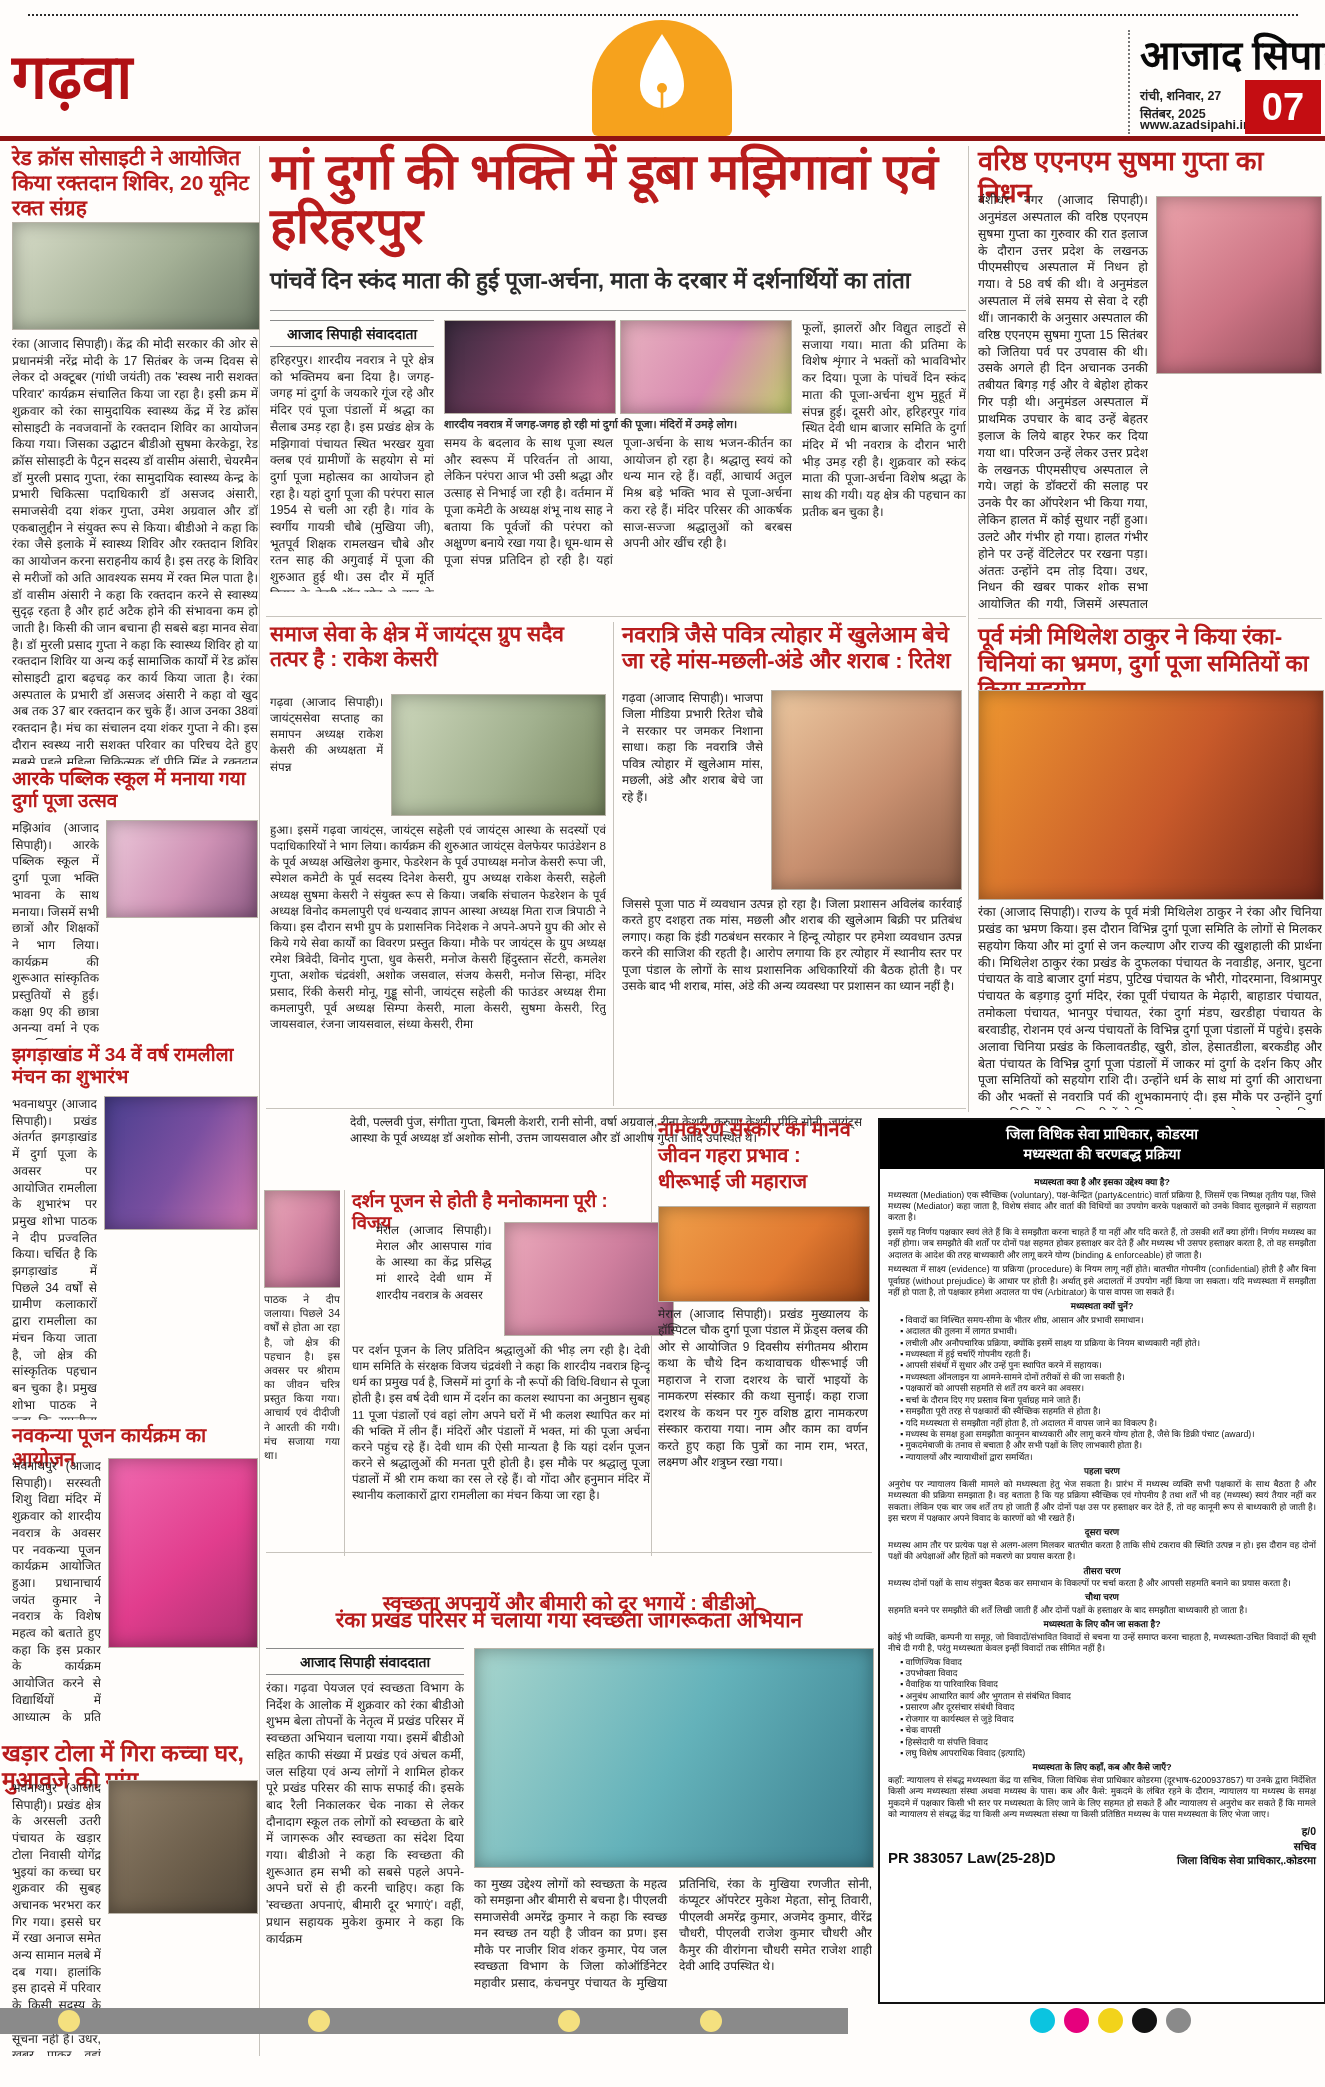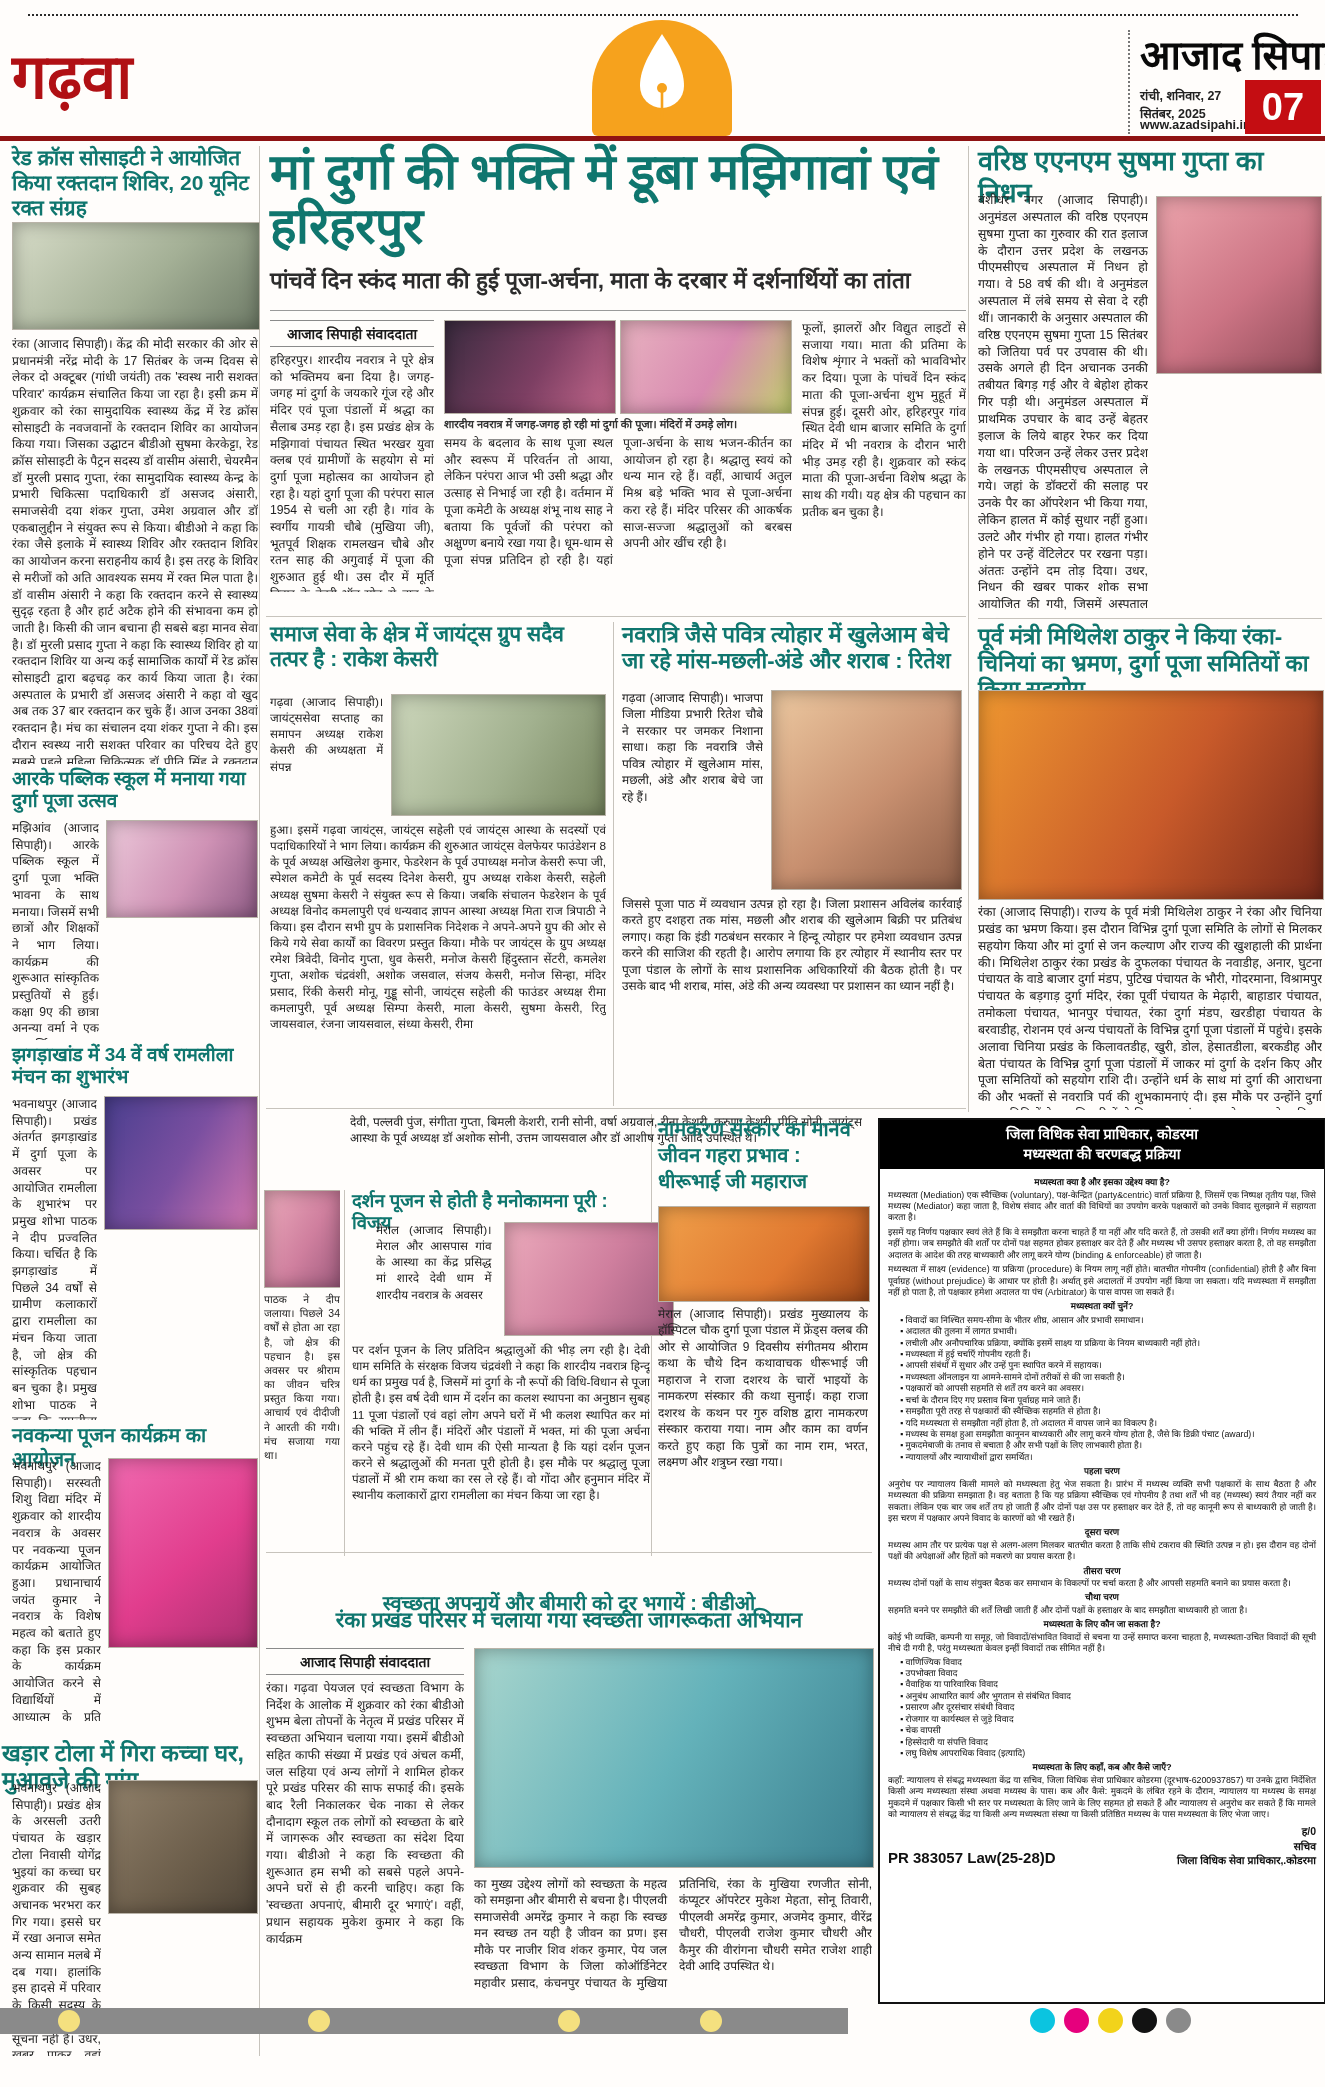--- a/index.html
+++ b/index.html
@@ -1,19 +1,19 @@
 <!DOCTYPE html>
 <html><head>
 <meta charset="utf-8">
 <style>
   html,body{margin:0;padding:0;background:#e9e9e9;}
   .page{position:relative;width:1325px;height:2087px;background:#fffdfb;margin:0 auto;
         font-family:"Liberation Sans","DejaVu Sans",sans-serif;color:#1a1a1a;overflow:hidden;}
   .abs{position:absolute;}
-  .hl{font-weight:bold;color:#0f766e;line-height:1.18;}
+  .hl{font-weight:bold;color:#b91c1c;line-height:1.18;}
   .body-txt{font-size:12.2px;line-height:1.37;text-align:justify;color:#222;overflow:hidden;}
   .photo{background:#999;border:1px solid #b9b3a8;box-shadow:inset 0 0 18px rgba(0,0,0,.35);}
   .ph-meeting{background:linear-gradient(135deg,#d7dcc8,#a4b096 55%,#6e7b67);}
   .ph-school{background:linear-gradient(120deg,#ecc9da,#cf92b5 55%,#8f5c86);}
   .ph-stage{background:linear-gradient(120deg,#4a3f8f,#7a4fa0 50%,#d678b0);}
   .ph-kanya{background:linear-gradient(140deg,#f06ab0,#e13d8d 55%,#a93070);}
   .ph-rubble{background:linear-gradient(135deg,#90806a,#6b5d4a 60%,#4e4437);}
   .ph-pandal{background:linear-gradient(120deg,#3a2b3f,#7d3f63 55%,#c76a8e);}
   .ph-mandir{background:linear-gradient(120deg,#e8b2c0,#d88ab0 55%,#c2d06e);}
   .ph-giants{background:linear-gradient(120deg,#cdd7bc,#a2b18f 55%,#77865f);}

